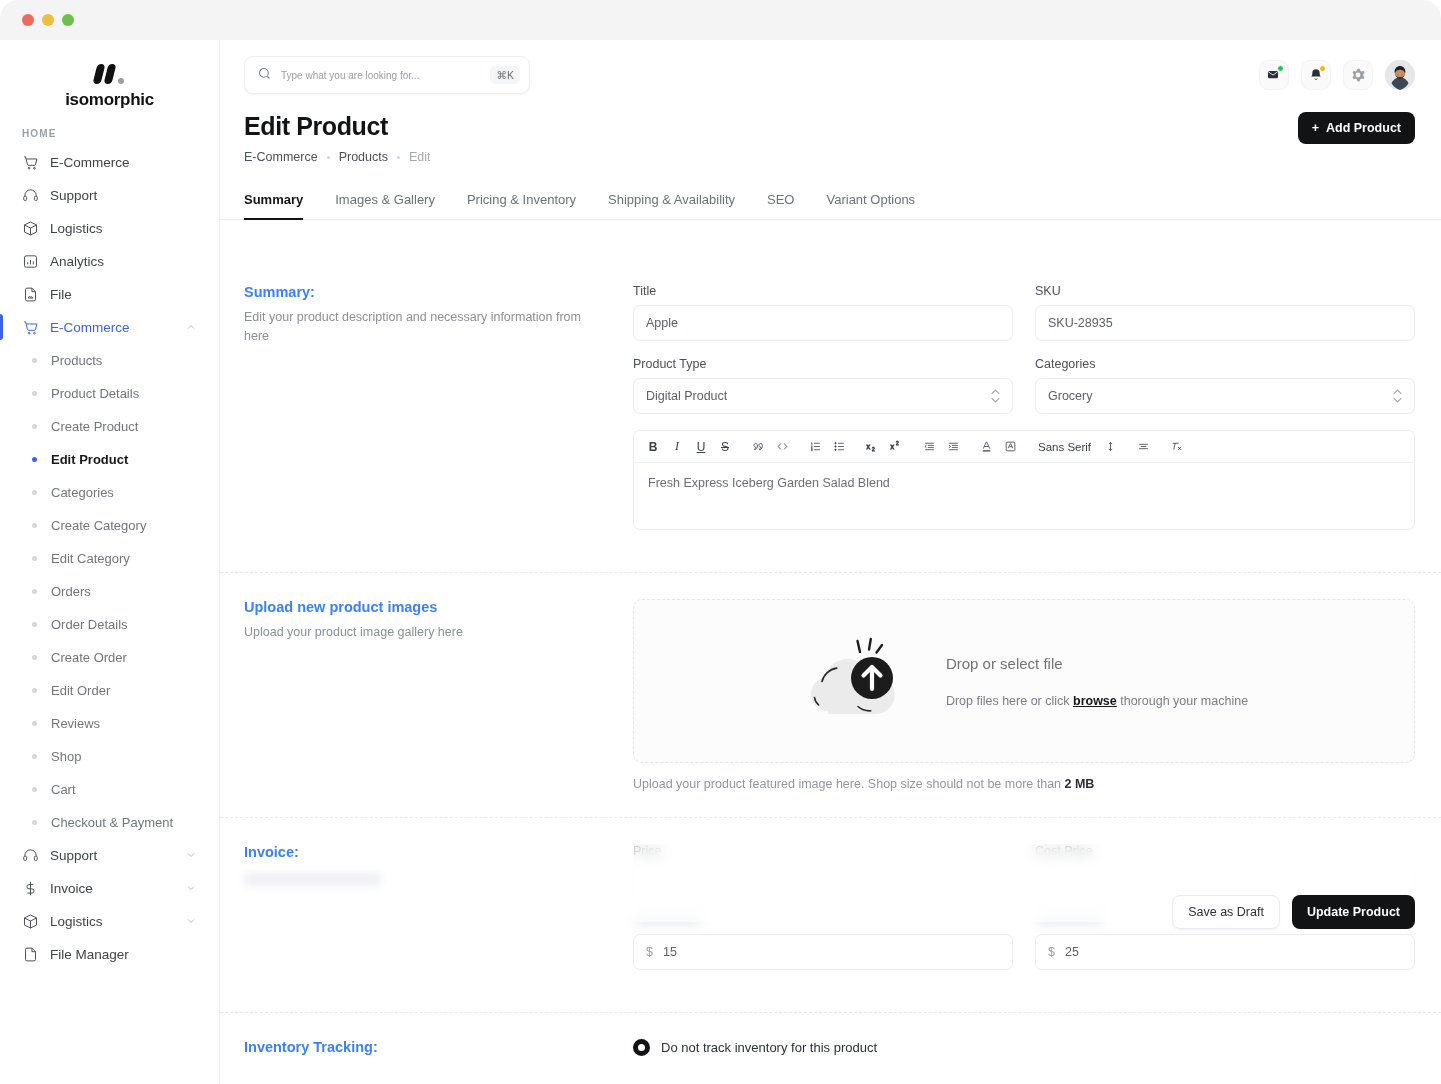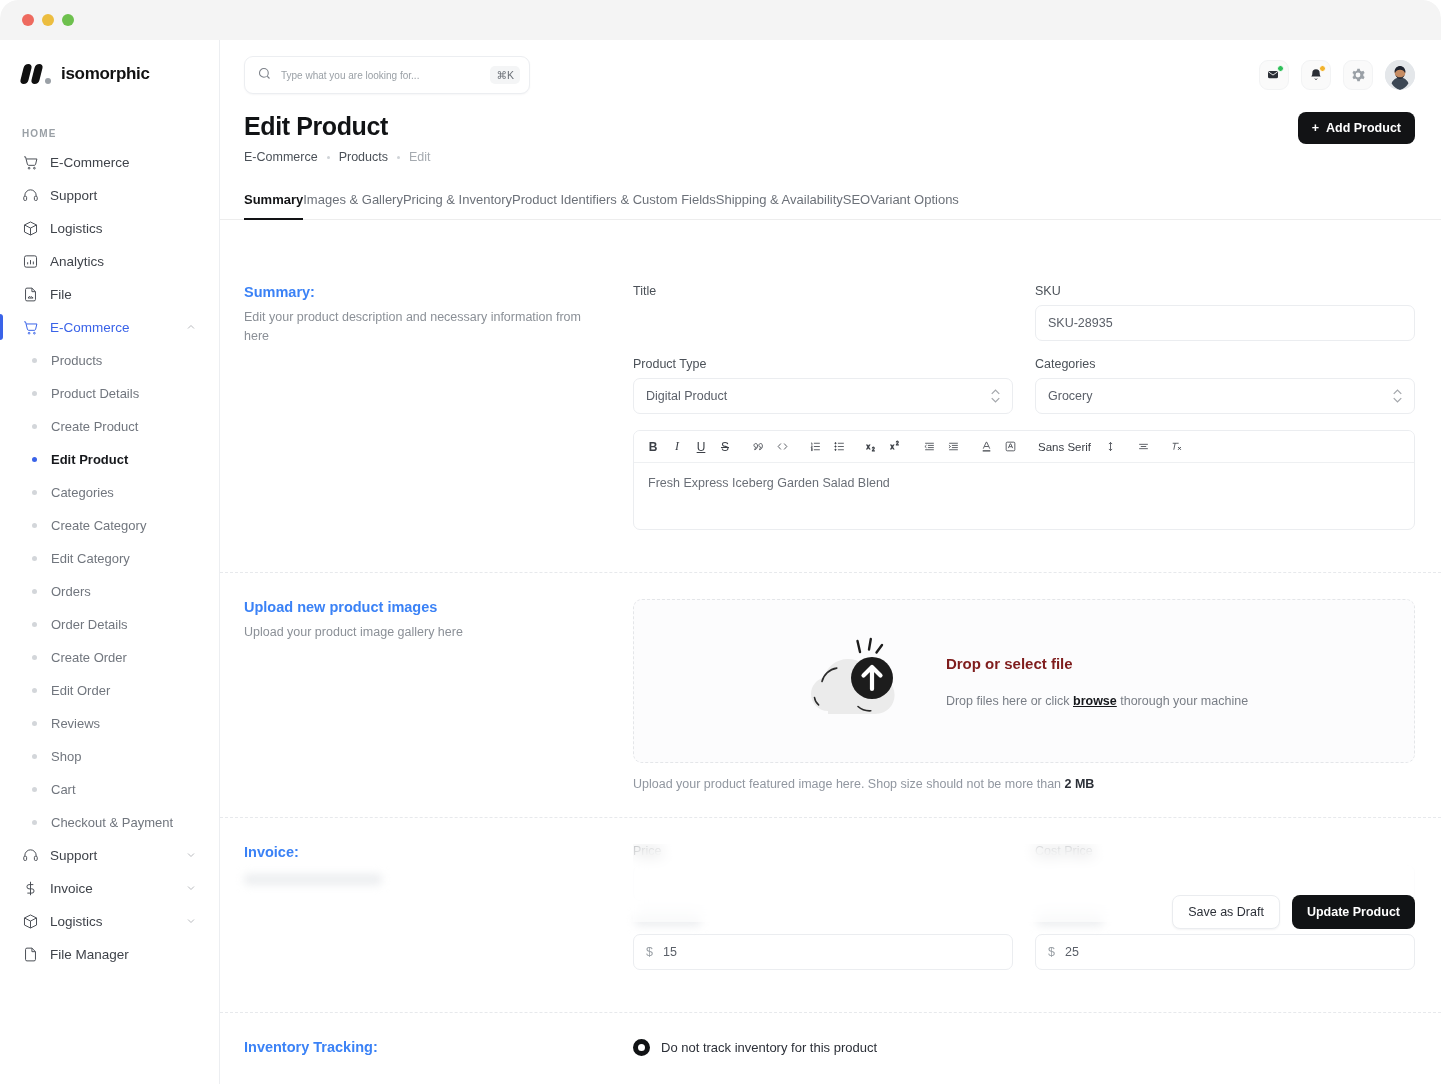--- a/index.html
+++ b/index.html
@@ -31,21 +31,21 @@
 
   
   .sidebar {
     width: 220px; flex: 0 0 220px;
     background: #ffffff;
     border-right: 1px solid #eceef1;
     padding: 0 14px;
     overflow: hidden;
     position: relative;
   }
-  .brand { display: flex; gap: 9px; padding: 24px 8px 0 8px; height: 70px; }
+  .brand { display: flex; align-items: center; gap: 9px; padding: 24px 8px 0 8px; height: 70px; flex-direction: column; }
   .brand-mark { width: 30px; height: 20px; position: relative; }
   .brand-mark i { position: absolute; display: block; background: #111; border-radius: 5px; }
   .brand-mark i.s1 { width: 8px; height: 20px; left: 0; top: 0; transform: skewX(-14deg); }
   .brand-mark i.s2 { width: 8px; height: 20px; left: 11px; top: 0; transform: skewX(-14deg); }
   .brand-mark i.s3 { width: 6px; height: 6px; left: 23px; top: 14px; border-radius: 50%; background: #9aa0a6; }
   .brand-text { font-size: 17px; font-weight: 700; letter-spacing: -0.3px; color: #111; }
 
   .nav-group-title {
     font-size: 10px; letter-spacing: 1.1px; color: #9aa0a6;
     font-weight: 600; padding: 18px 8px 8px 8px; text-transform: uppercase;
@@ -117,21 +117,21 @@
   .crumbs a.cur { color: #a5aab0; }
   .crumb-sep { width: 3px; height: 3px; border-radius: 50%; background: #cfd3d7; }
   .btn-dark {
     margin-left: auto; background: #121315; color: #fff; border: 0;
     height: 32px; padding: 0 14px; border-radius: 8px; font-size: 12.5px;
     font-weight: 600; display: flex; align-items: center; gap: 7px; cursor: pointer;
     font-family: "Liberation Sans", sans-serif;
   }
 
   .tabs {
-    display: flex; padding: 0 26px 0 24px;
+    display: flex; gap: 32px; padding: 0 26px 0 24px;
     margin-top: 22px; border-bottom: 1px solid #ededed; position: relative;
   }
   .tab {
     padding: 6px 0 12px 0; font-size: 13px; color: #6c7179; cursor: pointer;
     position: relative; white-space: nowrap;
   }
   .tab.active { color: #121315; font-weight: 600; }
   .tab.active::after {
     content: ""; position: absolute; left: 0; right: 0; bottom: -1px;
     height: 2px; background: #121315;
@@ -171,21 +171,21 @@
   .ebtn svg { width: 13px; height: 13px; stroke: #3c4047; fill: none; stroke-width: 1.5; }
   .ebtn.font { font-size: 11.5px; color: #3c4047; padding: 0 6px; min-width: auto; }
   .esep { width: 7px; }
   .ebody { min-height: 66px; padding: 13px 14px; font-size: 12.5px; color: #6a6f77; }
 
   .dropzone {
     border: 1px dashed #e4e6e9; border-radius: 9px; background: #fcfcfd;
     height: 164px; display: flex; align-items: center; justify-content: center; gap: 30px;
     cursor: pointer;
   }
-  .dz-text h4 { font-size: 15px; font-weight: 700; color: #7f1d1d; margin-bottom: 22px; }
+  .dz-text h4 { font-size: 15px; font-weight: 400; color: #737373; margin-bottom: 22px; }
   .dz-text p { font-size: 12.5px; color: #797e86; }
   .dz-text p b { color: #16181c; text-decoration: underline; font-weight: 700; }
   .note { font-size: 12.5px; color: #9197a0; margin-top: 14px; }
   .note b { color: #2c3038; font-weight: 700; }
 
   .price-wrap { position: relative; }
   .money { display: flex; align-items: center; gap: 10px; }
   .money .cur { color: #9aa0a6; }
   .blurband {
     position: absolute; left: 0; right: 0; top: 0; height: 78px;
@@ -474,37 +474,39 @@
         <button class="btn-dark">
           <span>+</span>
           <span>Add Product</span>
         </button>
       </div>
 
       <div class="tabs">
         <div class="tab active">Summary</div>
         <div class="tab">Images &amp; Gallery</div>
         <div class="tab">Pricing &amp; Inventory</div>
-        <div class="tab">Product Identifiers &amp; Custom Fields</div>
         <div class="tab">Shipping &amp; Availability</div>
         <div class="tab">SEO</div>
         <div class="tab">Variant Options</div>
       </div>
 
       <div class="scroll-area">
 
         <section class="section">
           <div class="sec-left">
             <div class="sec-title">Summary:</div>
             <div class="sec-sub">Edit your product description and necessary information from here</div>
           </div>
           <div class="sec-right">
             <div class="grid2">
               <div class="field">
                 <label class="flabel">Title</label>
+                <div class="fctrl">
+                  <span>Apple</span>
+                </div>
               </div>
               <div class="field">
                 <label class="flabel">SKU</label>
                 <div class="fctrl">
                   <span>SKU-28935</span>
                 </div>
               </div>
             </div>
 
             <div class="grid2">

